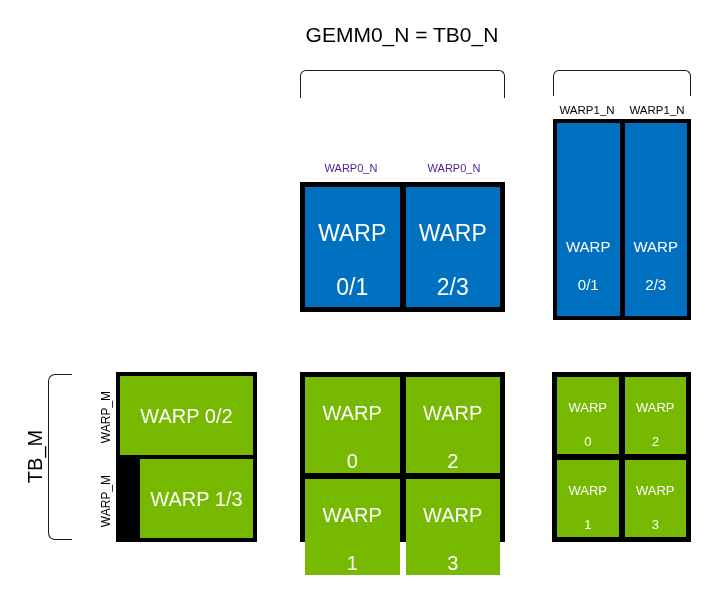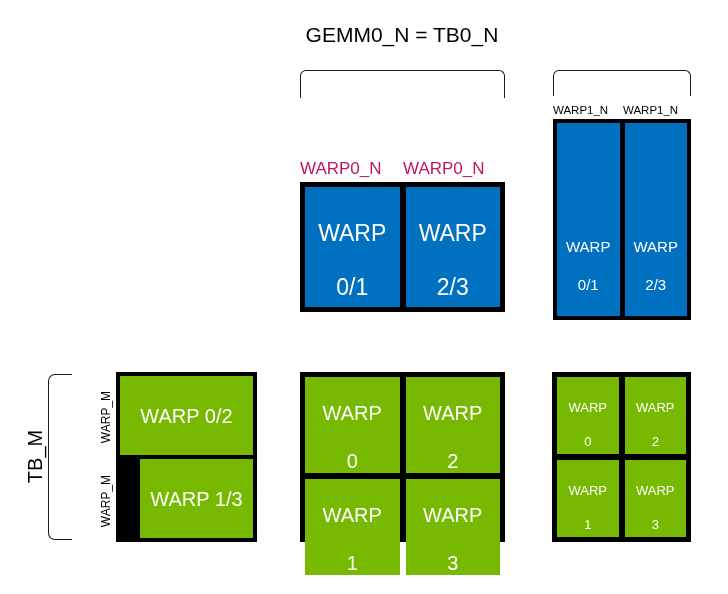--- a/index.html
+++ b/index.html
@@ -43,31 +43,31 @@
   .vbracket {
     border-left: 1.8px solid #1a1a1a;
     border-top: 1.8px solid #1a1a1a;
     border-bottom: 1.8px solid #1a1a1a;
     border-radius: 7px 0 0 7px;
     box-sizing: border-box;
   }
 
   
   .small-label {
-    font-size: 17px;
+    font-size: 11px;
     line-height: 15px;
-    color: #be185d;
-    text-align: left;
+    color: #4c1d95;
+    text-align: center;
     white-space: nowrap;
   }
   .tiny-label {
     font-size: 11.5px;
     line-height: 13px;
     color: #000000;
-    text-align: left;
+    text-align: center;
     white-space: nowrap;
   }
   .rot-label {
     font-size: 12px;
     line-height: 14px;
     color: #000000;
     white-space: nowrap;
     transform: rotate(-90deg);
     transform-origin: center center;
   }

